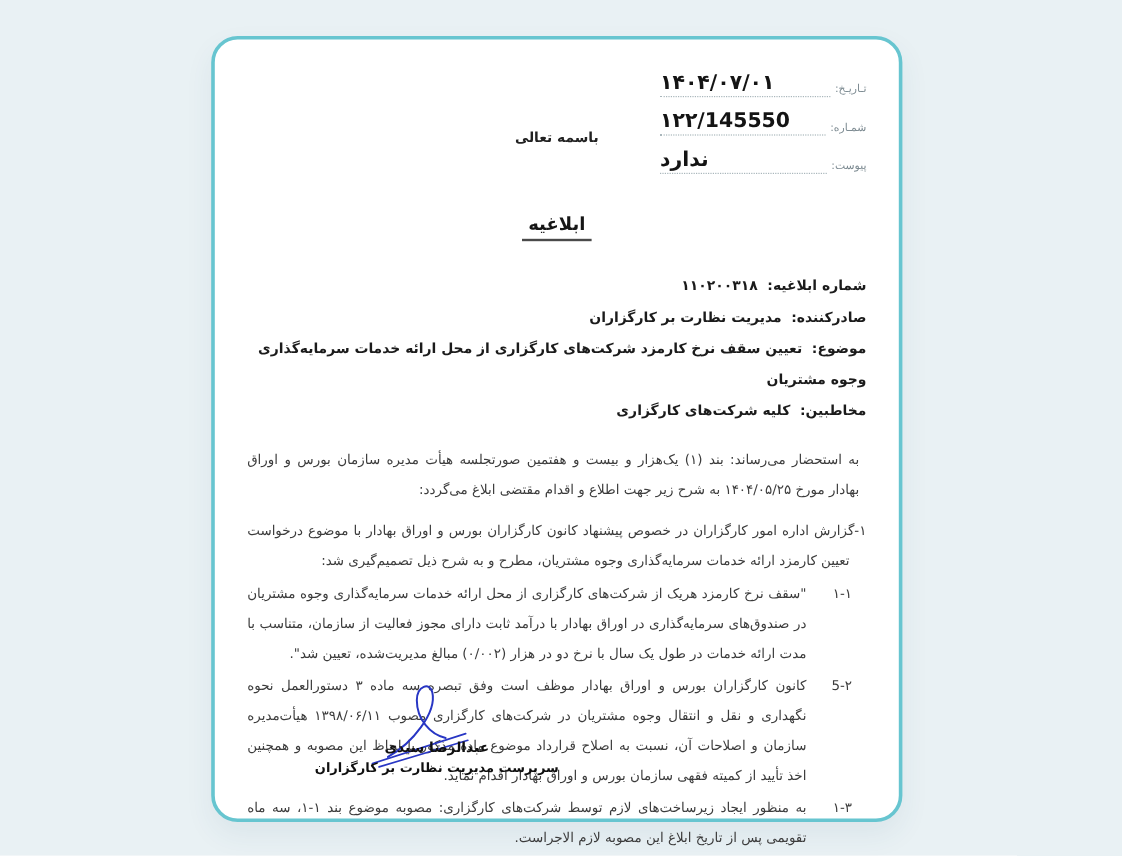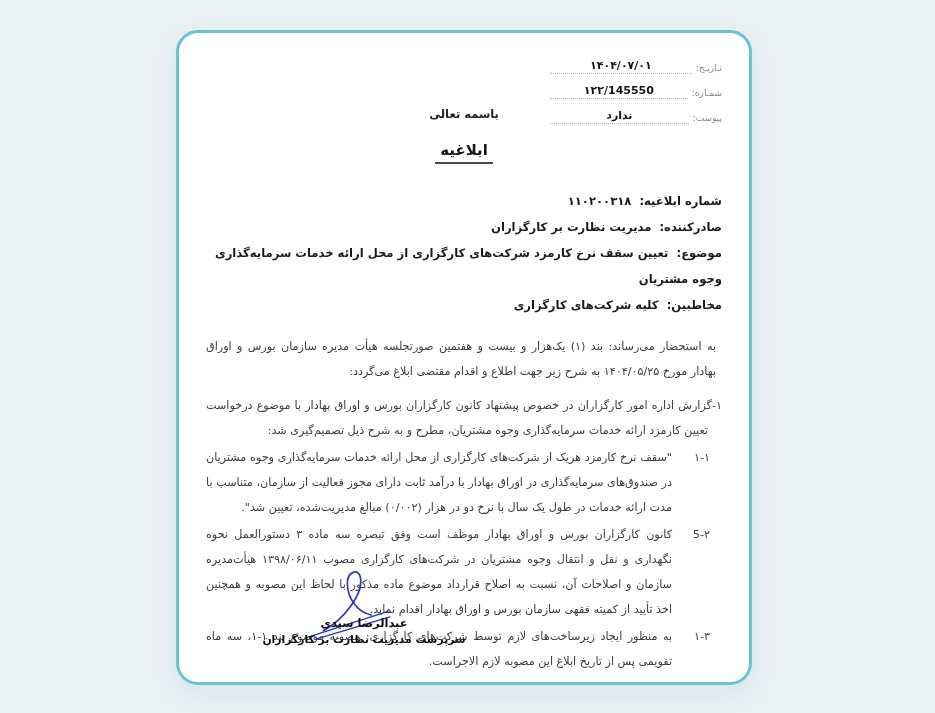--- a/index.html
+++ b/index.html
@@ -29,25 +29,25 @@
   .logo-fa{font-size:8.6px;font-weight:700;color:#15356b;margin-top:1px;}
   .logo-en{font-size:5px;color:#15356b;letter-spacing:0.4px;margin-top:1px;}
   .bismillah{
     position:absolute;left:50%;top:14px;transform:translateX(-50%);
     font-weight:700;font-size:11.5px;color:#222;margin-top:44px;
   }
   .dates{width:172px;margin-top:10px;}
   .drow{display:flex;align-items:flex-end;gap:4px;margin-bottom:10px;}
   .dlabel{font-size:9px;color:#7c8a91;padding-bottom:1px;white-space:nowrap;}
   .dvalue{
-    flex:1;border-bottom:1px dotted #a9b6bb;text-align:center;
-    font-weight:700;font-size:11px;color:#141414;padding-bottom:1px;
+    flex:1;border-bottom:1px dotted #a9b6bb;text-align:left;
+    font-weight:700;font-size:17px;color:#141414;padding-bottom:1px;
   }
   
-  .title-wrap{text-align:center;margin-top:6px;}
+  .title-wrap{text-align:center;margin-top:22px;}
   .title-text{
     display:inline-block;font-size:15px;font-weight:700;color:#161616;
     border-bottom:2px solid #4a4a4a;padding:0 5px 3px;
   }
   
   .meta{margin-top:24px;}
   .meta-line{font-size:11.6px;font-weight:700;color:#1b1b1b;line-height:26px;text-align:right;}
   .meta-line .v{margin-right:4px;}
   
   .body{margin-top:16px;font-size:11.2px;color:#3c3c3c;line-height:25px;}

